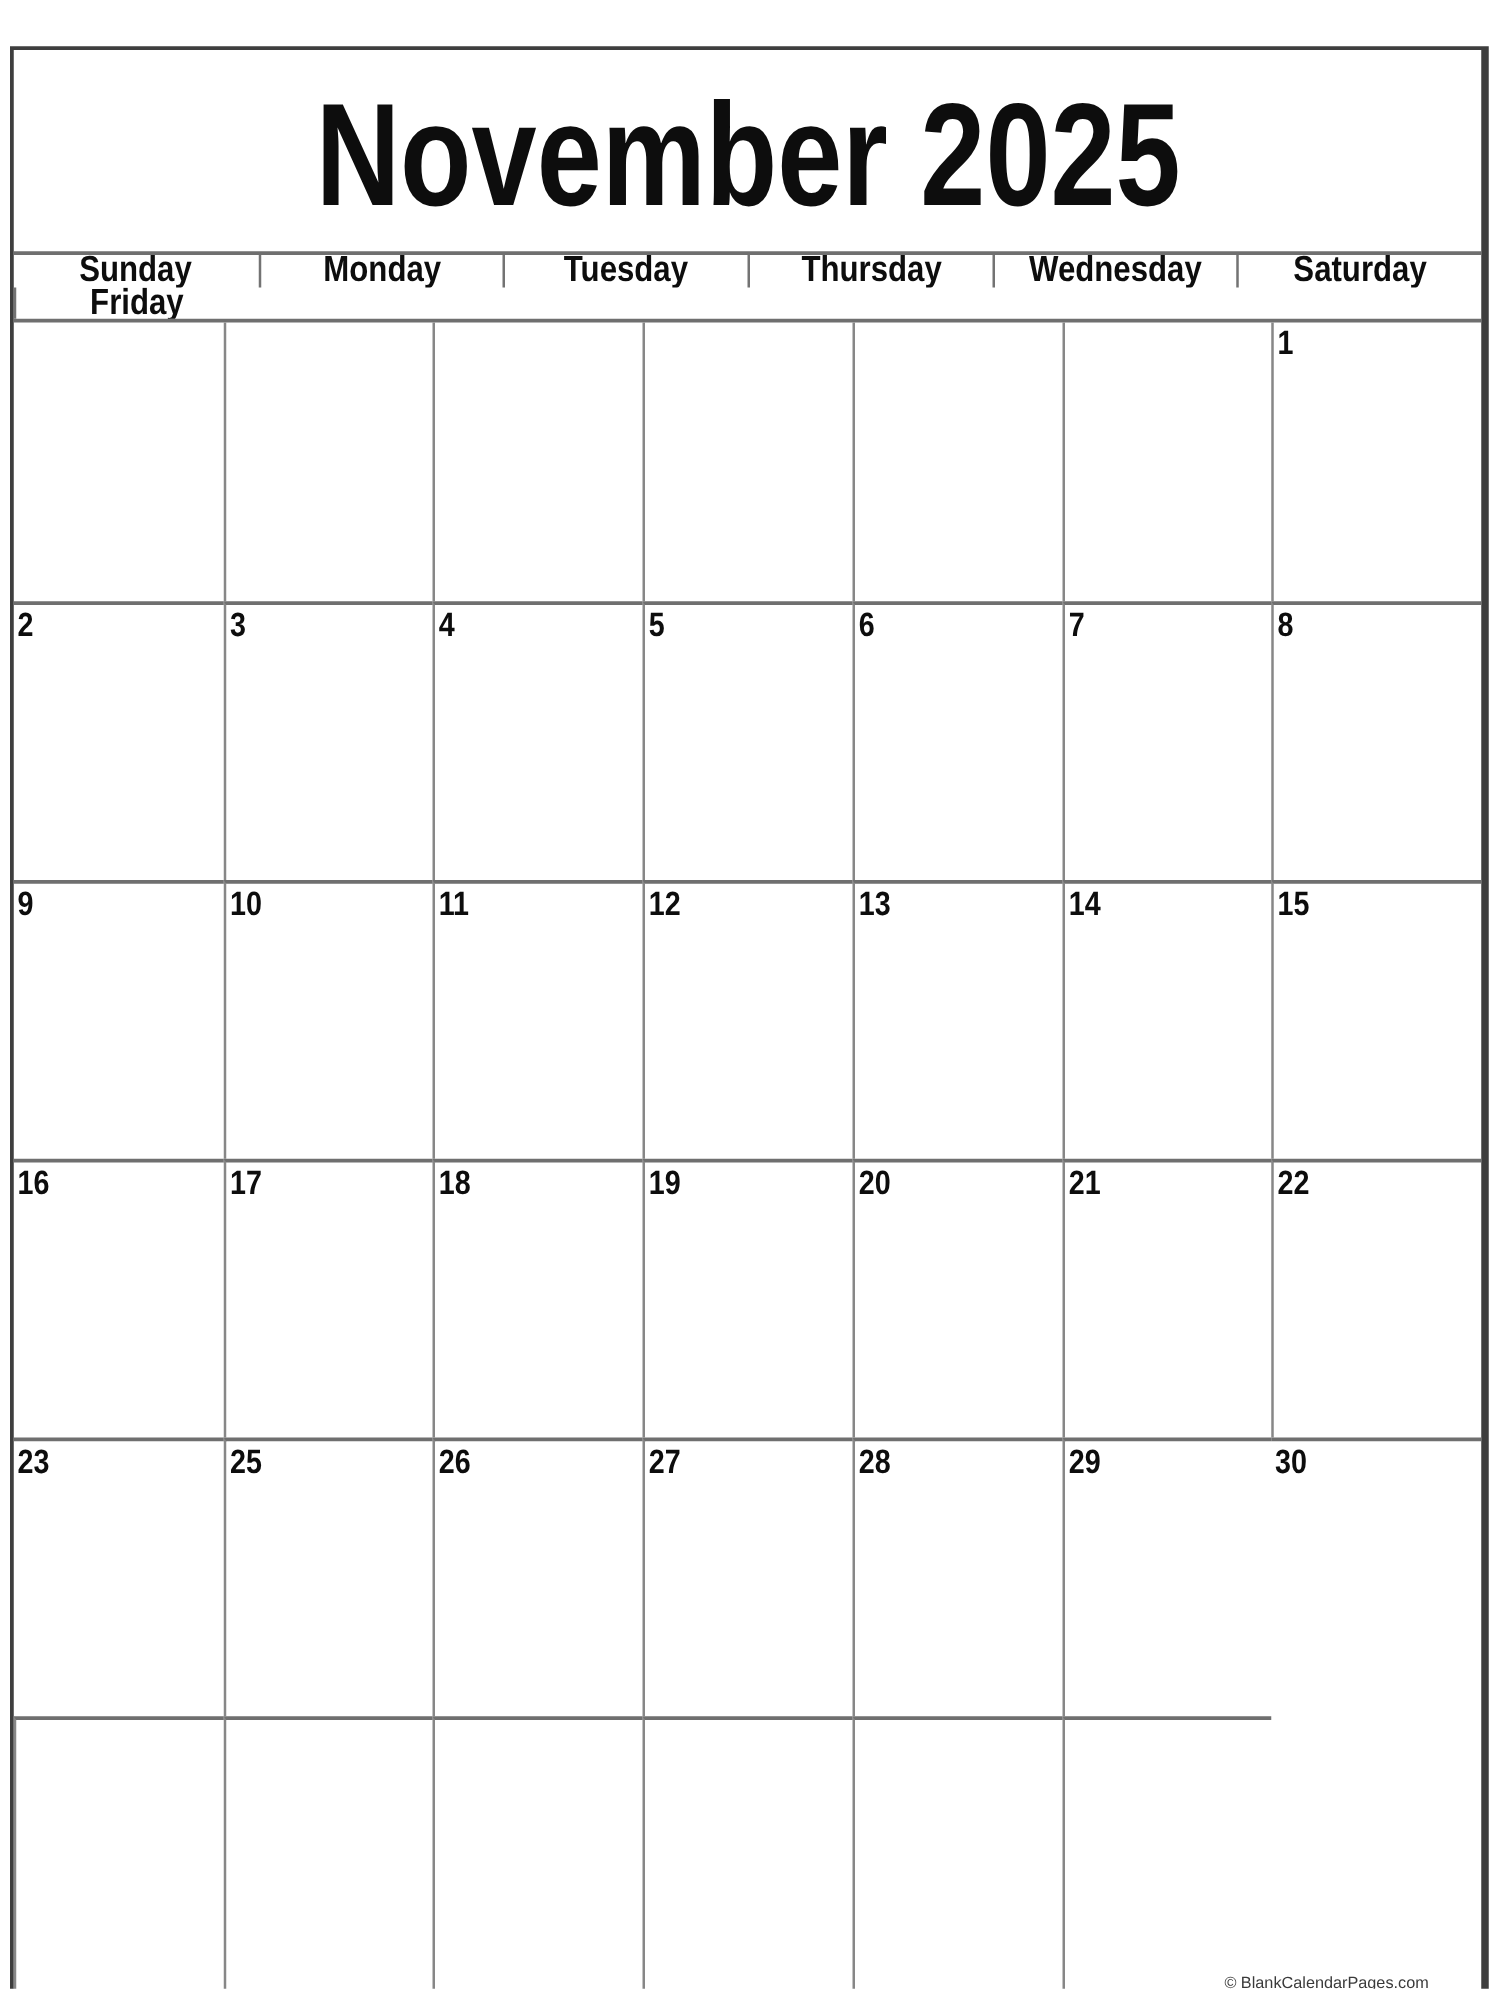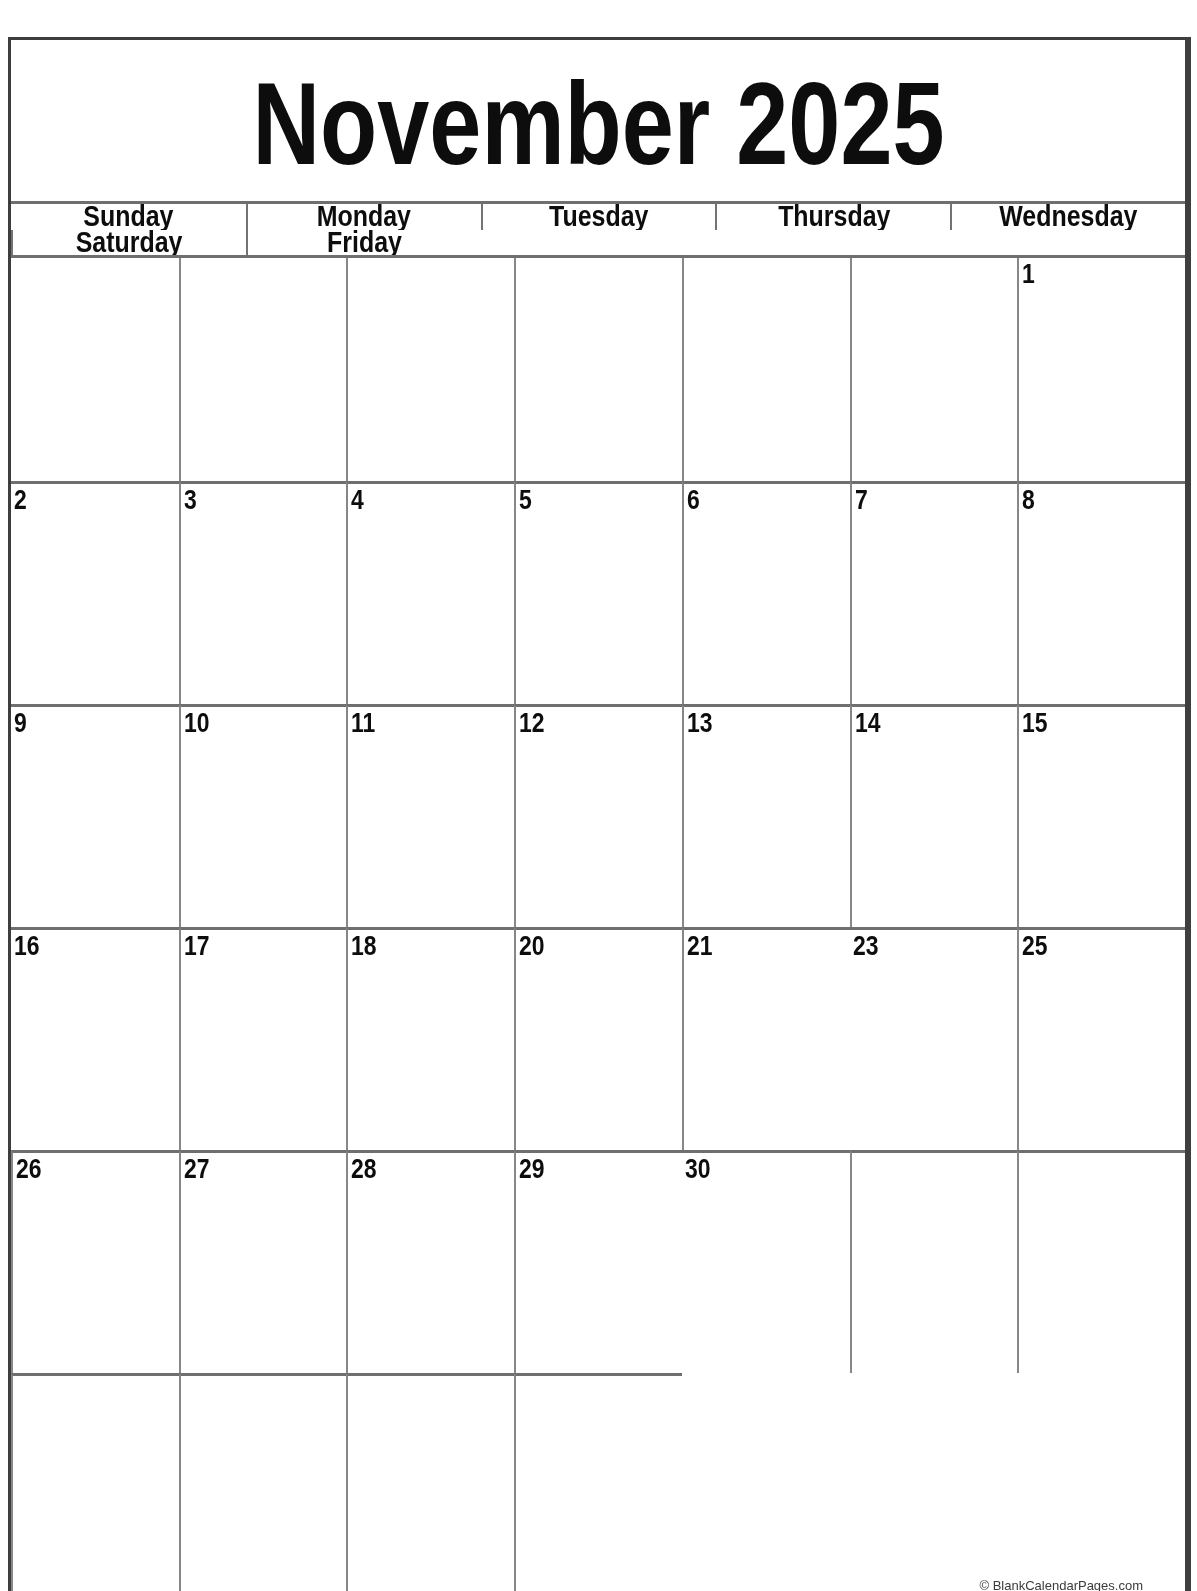--- a/index.html
+++ b/index.html
@@ -51,21 +51,21 @@
     transform: scaleX(0.80);
     transform-origin: 50% 50%;
     padding-top: 6px;
     color: #0d0d0d;
   }
   .weekday-row {
     flex: none;
     height: 51px;
     border-bottom: 3px solid #6f6f6f;
     display: grid;
-    grid-template-columns: repeat(5, 1fr);
+    grid-template-columns: repeat(6, 1fr);
   }
   .weekday-cell {
     display: flex;
     align-items: center;
     justify-content: center;
     border-left: 2px solid #737373;
     overflow: hidden;
   }
   .weekday-cell:first-child { border-left: none; }
   .weekday-label {
@@ -166,22 +166,24 @@
       <div class="day-cell not-first-row"><span class="day-number">10</span></div>
       <div class="day-cell not-first-row"><span class="day-number">11</span></div>
       <div class="day-cell not-first-row"><span class="day-number">12</span></div>
       <div class="day-cell not-first-row"><span class="day-number">13</span></div>
       <div class="day-cell not-first-row"><span class="day-number">14</span></div>
       <div class="day-cell not-first-row"><span class="day-number">15</span></div>
 
       <div class="day-cell first-col not-first-row"><span class="day-number">16</span></div>
       <div class="day-cell not-first-row"><span class="day-number">17</span></div>
       <div class="day-cell not-first-row"><span class="day-number">18</span></div>
+      <div class="day-cell not-first-row"><span class="day-number">19</span></div>
       <div class="day-cell not-first-row"><span class="day-number">20</span></div>
       <div class="day-cell not-first-row"><span class="day-number">21</span></div>
+      <div class="day-cell not-first-row"><span class="day-number">22</span></div>
 
       <div class="day-cell first-col not-first-row"><span class="day-number">23</span></div>
       <div class="day-cell not-first-row"><span class="day-number">25</span></div>
       <div class="day-cell not-first-row"><span class="day-number">26</span></div>
       <div class="day-cell not-first-row"><span class="day-number">27</span></div>
       <div class="day-cell not-first-row"><span class="day-number">28</span></div>
       <div class="day-cell not-first-row"><span class="day-number">29</span></div>
 
       <div class="day-cell first-col not-first-row"><span class="day-number">30</span></div>
       <div class="day-cell not-first-row"><span class="day-number"></span></div>

